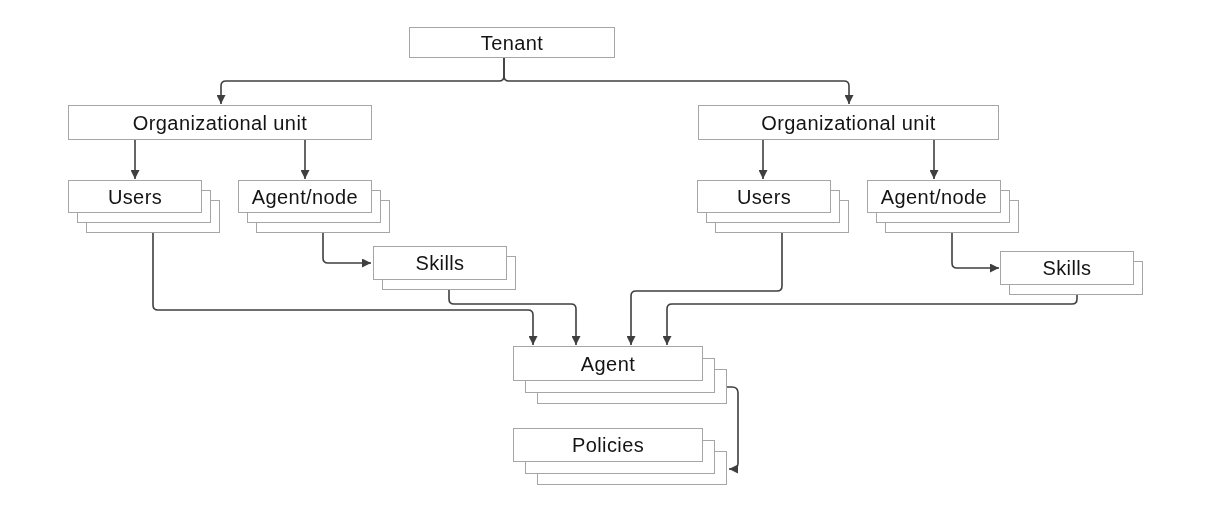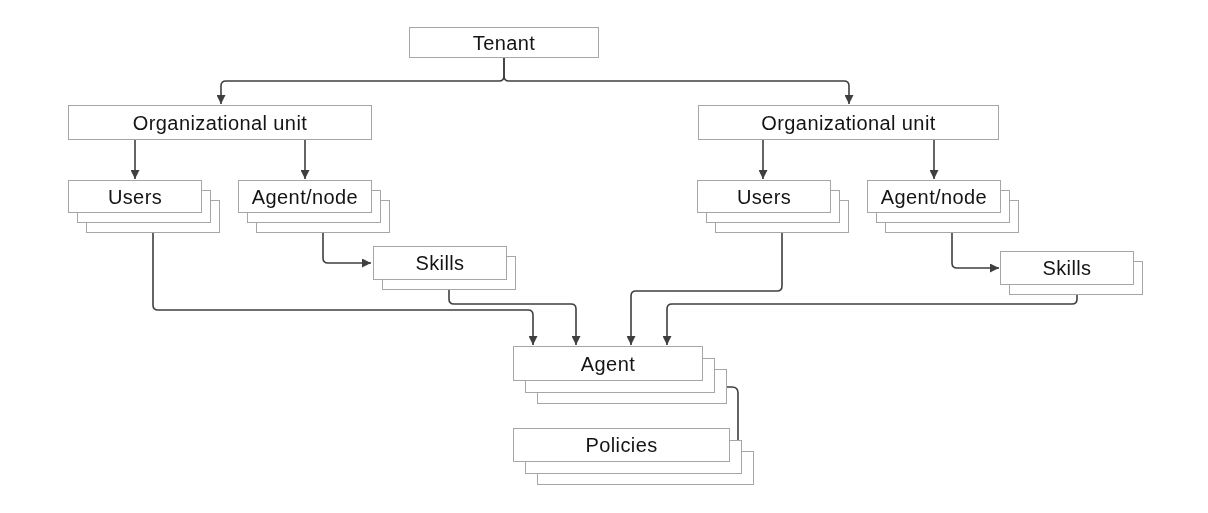--- a/index.html
+++ b/index.html
@@ -55,21 +55,21 @@
     <path class="edge" d="M934,140 L934,179" marker-end="url(#arw)"></path>
     <path class="edge" d="M323,233 L323,258 Q323,263 328,263 L371,263" marker-end="url(#arw)"></path>
     <path class="edge" d="M952,233 L952,263 Q952,268 957,268 L999,268" marker-end="url(#arw)"></path>
     <path class="edge" d="M153,233 L153,305 Q153,310 158,310 L528,310 Q533,310 533,315 L533,345" marker-end="url(#arw)"></path>
     <path class="edge" d="M449,290 L449,299 Q449,304 454,304 L571,304 Q576,304 576,309 L576,345" marker-end="url(#arw)"></path>
     <path class="edge" d="M782,233 L782,286 Q782,291 777,291 L636,291 Q631,291 631,296 L631,345" marker-end="url(#arw)"></path>
     <path class="edge" d="M1077,295 L1077,299 Q1077,304 1072,304 L672,304 Q667,304 667,309 L667,345" marker-end="url(#arw)"></path>
     <path class="edge" d="M727,387 L732,387 Q738,387 738,393 L738,463 Q738,469 732,469 L729,469" marker-end="url(#arw)"></path>
   </svg>
 
-  <div class="node" style="left:409px;top:27px;width:190px;height:31px;">
+  <div class="node" style="left:409px;top:27px;width:206px;height:31px;">
     <div class="box main">
       <span class="lbl">Tenant</span>
     </div>
   </div>
 
   <div class="node" style="left:68px;top:105px;width:304px;height:35px;">
     <div class="box main">
       <span class="lbl">Organizational unit</span>
     </div>
   </div>
@@ -127,21 +127,21 @@
   </div>
 
   <div class="node" style="left:513px;top:346px;width:190px;height:35px;">
     <div class="box off2b"></div>
     <div class="box off1b"></div>
     <div class="box main">
       <span class="lbl">Agent</span>
     </div>
   </div>
 
-  <div class="node" style="left:513px;top:428px;width:190px;height:34px;padding-left:27px;">
+  <div class="node" style="left:513px;top:428px;width:190px;height:34px;">
     <div class="box off2b"></div>
     <div class="box off1b"></div>
     <div class="box main">
       <span class="lbl">Policies</span>
     </div>
   </div>
 
 </div>
 
 </body></html>

